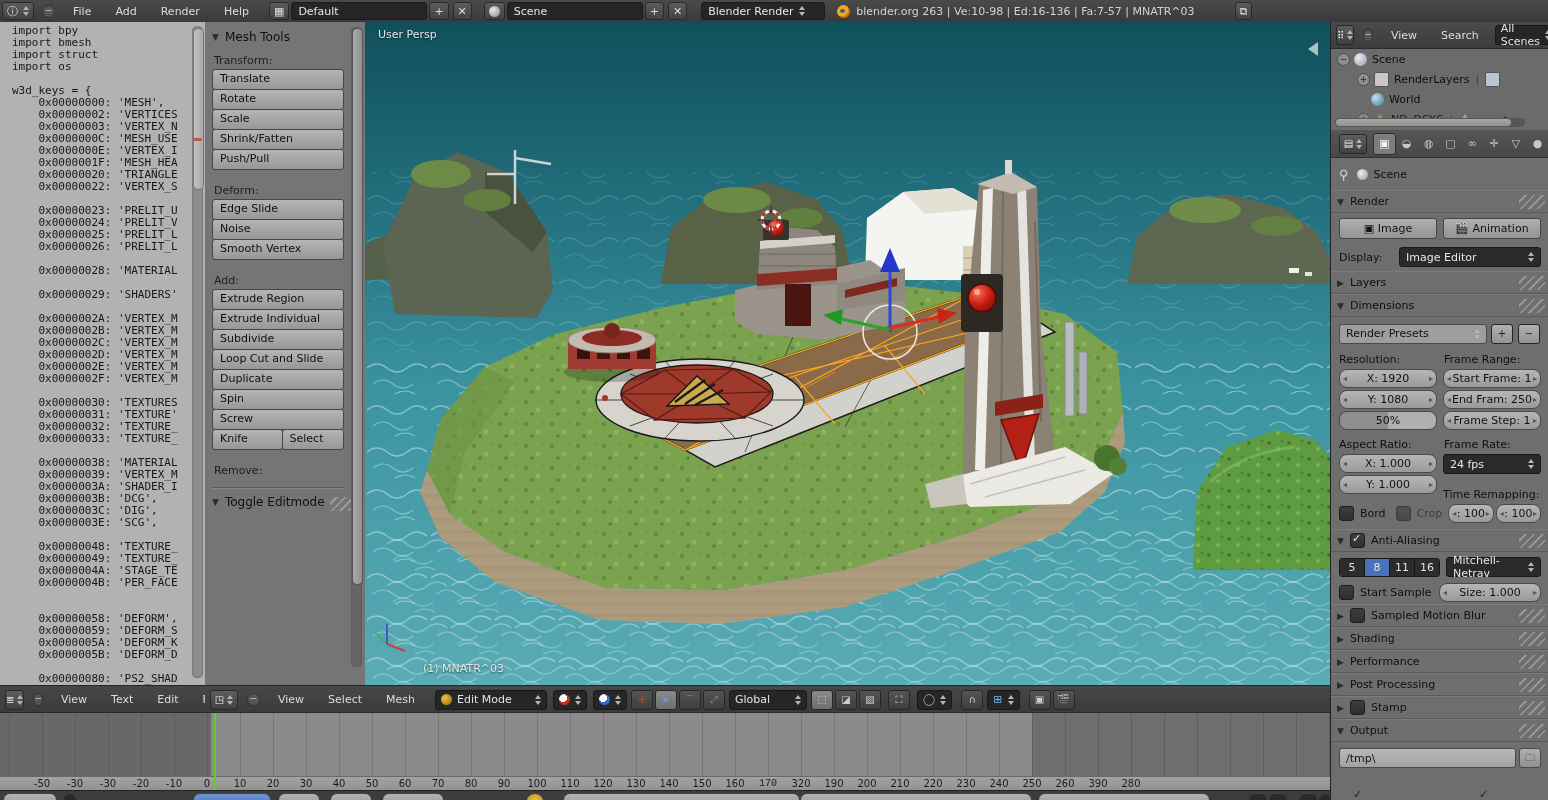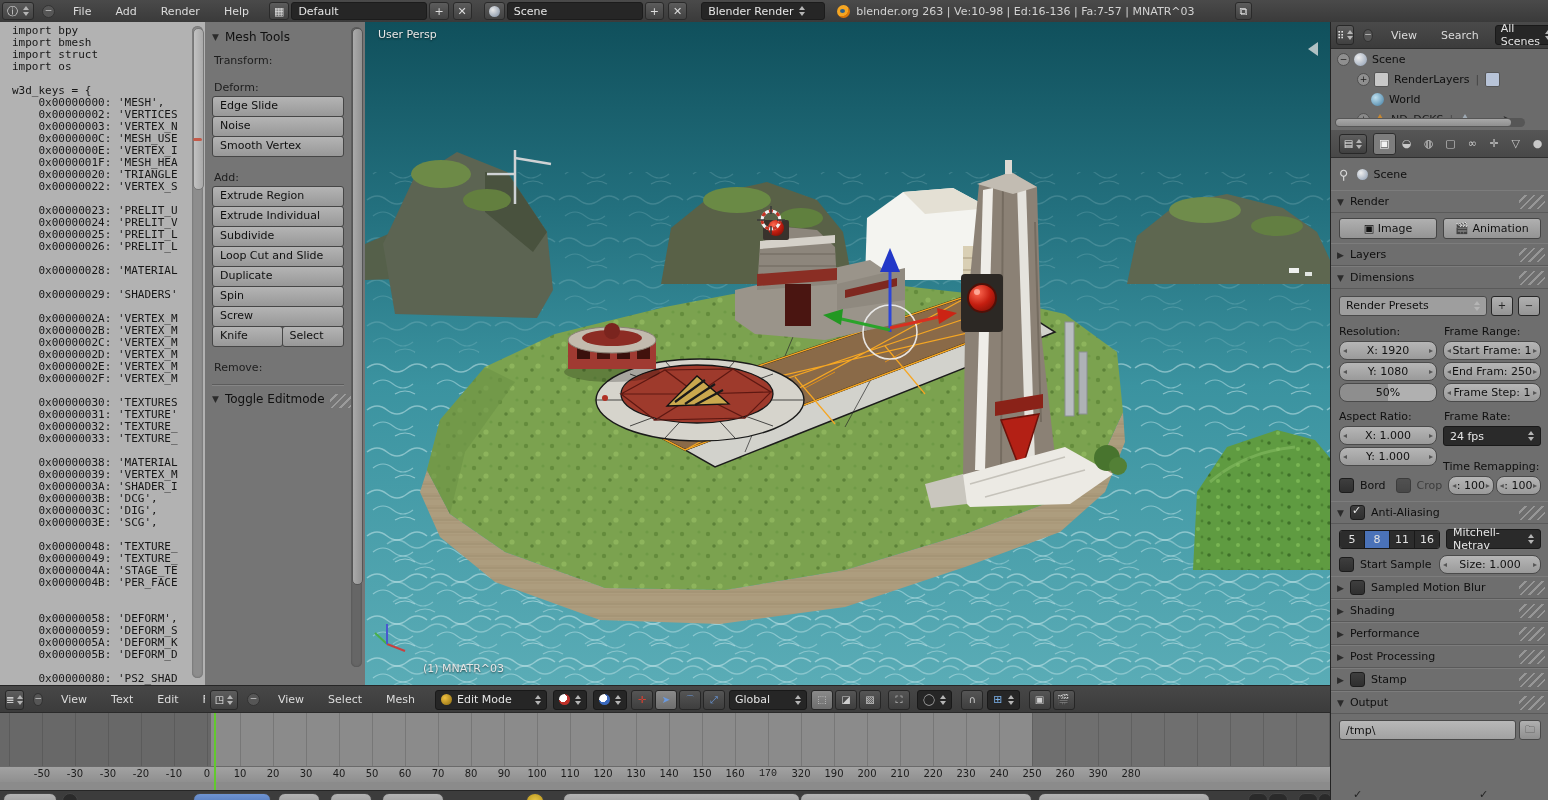--- a/index.html
+++ b/index.html
@@ -115,21 +115,21 @@
   .fileicon{width:20px;height:18px;margin-left:3px;background:linear-gradient(#b0b0b0,#8f8f8f);border:1px solid #4a4a4a;
             border-radius:3px;display:flex;align-items:center;justify-content:center;font-size:10px;color:#333;}
 
   
   #timeline{left:0;top:712px;width:1330px;height:78px;background:#8b8b8b;overflow:hidden;border-top:1px solid #2a2a2a;}
   #tl-body{position:absolute;left:0;top:0;width:1330px;height:63px;
            background-image:repeating-linear-gradient(90deg,rgba(0,0,0,.14) 0 1px,transparent 1px 33px);
            background-position:9px 0;}
   #tl-left-dark{position:absolute;left:0;top:0;width:211px;height:63px;background:rgba(40,40,40,.35);}
   #tl-right-dark{position:absolute;left:1032px;top:0;width:298px;height:63px;background:rgba(40,40,40,.28);}
-  #tl-ruler{position:absolute;left:0;top:53px;width:1346px;height:15px;background:linear-gradient(#a2a2a2,#8f8f8f);
+  #tl-ruler{position:absolute;left:0;top:63px;width:1346px;height:15px;background:linear-gradient(#a2a2a2,#8f8f8f);
             border-top:1px solid #6a6a6a;color:#1c1c1c;}
   .tick{position:absolute;top:1px;transform:translateX(-50%);font-size:10px;color:#1c1c1c;}
   #playhead{position:absolute;left:214px;top:0;width:2px;height:78px;background:#62c92e;}
 
   
   #botstrip{left:0;top:790px;width:1330px;height:10px;background:#3c3c3c;border-top:1px solid #262626;overflow:hidden;}
   .cutpill{position:absolute;top:2px;height:14px;border-radius:7px;background:linear-gradient(#b2b2b2,#999);border:1px solid #444;}
   .cutpill.dark{background:#2a2a2a;}
   .cutpill.blue{background:linear-gradient(#6f94d2,#4a72b8);}
   #props-cut{left:1330px;top:790px;width:218px;height:10px;background:#6e6e6e;border-left:1px solid #232323;overflow:hidden;color:#222;}
@@ -235,20 +235,27 @@
     </div>
   </div>
 
   <div id="shelf" class="abs">
     <div class="shelf-inner">
       <div class="panel-title">
         <span class="tri">▼</span>
         <span>Mesh Tools</span>
       </div>
       <div class="shelf-label">Transform:</div>
+      <div>
+          <div class="shelf-btn">Translate</div>
+          <div class="shelf-btn">Rotate</div>
+          <div class="shelf-btn">Scale</div>
+          <div class="shelf-btn">Shrink/Fatten</div>
+          <div class="shelf-btn">Push/Pull</div>
+        </div>
       <div class="shelf-label" style="margin-top:14px">Deform:</div>
       <div>
           <div class="shelf-btn">Edge Slide</div>
           <div class="shelf-btn">Noise</div>
           <div class="shelf-btn">Smooth Vertex</div>
         </div>
       <div class="shelf-label" style="margin-top:14px">Add:</div>
       <div>
           <div class="shelf-btn">Extrude Region</div>
           <div class="shelf-btn">Extrude Individual</div>
@@ -587,20 +594,30 @@
       <span class="collabel">Scene</span>
     </div>
     <div class="phdr">
         <span class="tri">▼</span>
         <span>Render</span>
         <span class="grip"></span>
       </div>
     <div class="prow" style="height:30px;gap:6px">
       <div class="lbtn">▣&nbsp;<span>Image</span></div>
       <div class="lbtn">🎬&nbsp;<span>Animation</span></div>
+    </div>
+    <div class="prow" style="height:28px">
+      <span class="collabel" style="width:60px">Display:</span>
+      <div class="ddp" style="flex:1;justify-content:space-between">
+          <span>Image Editor</span>
+          <span class="updn">
+            <i class="u"></i>
+            <i class="d"></i>
+          </span>
+        </div>
     </div>
     <div class="phdr">
         <span class="tri">▶</span>
         <span>Layers</span>
         <span class="grip"></span>
       </div>
     <div class="phdr">
         <span class="tri">▼</span>
         <span>Dimensions</span>
         <span class="grip"></span>

